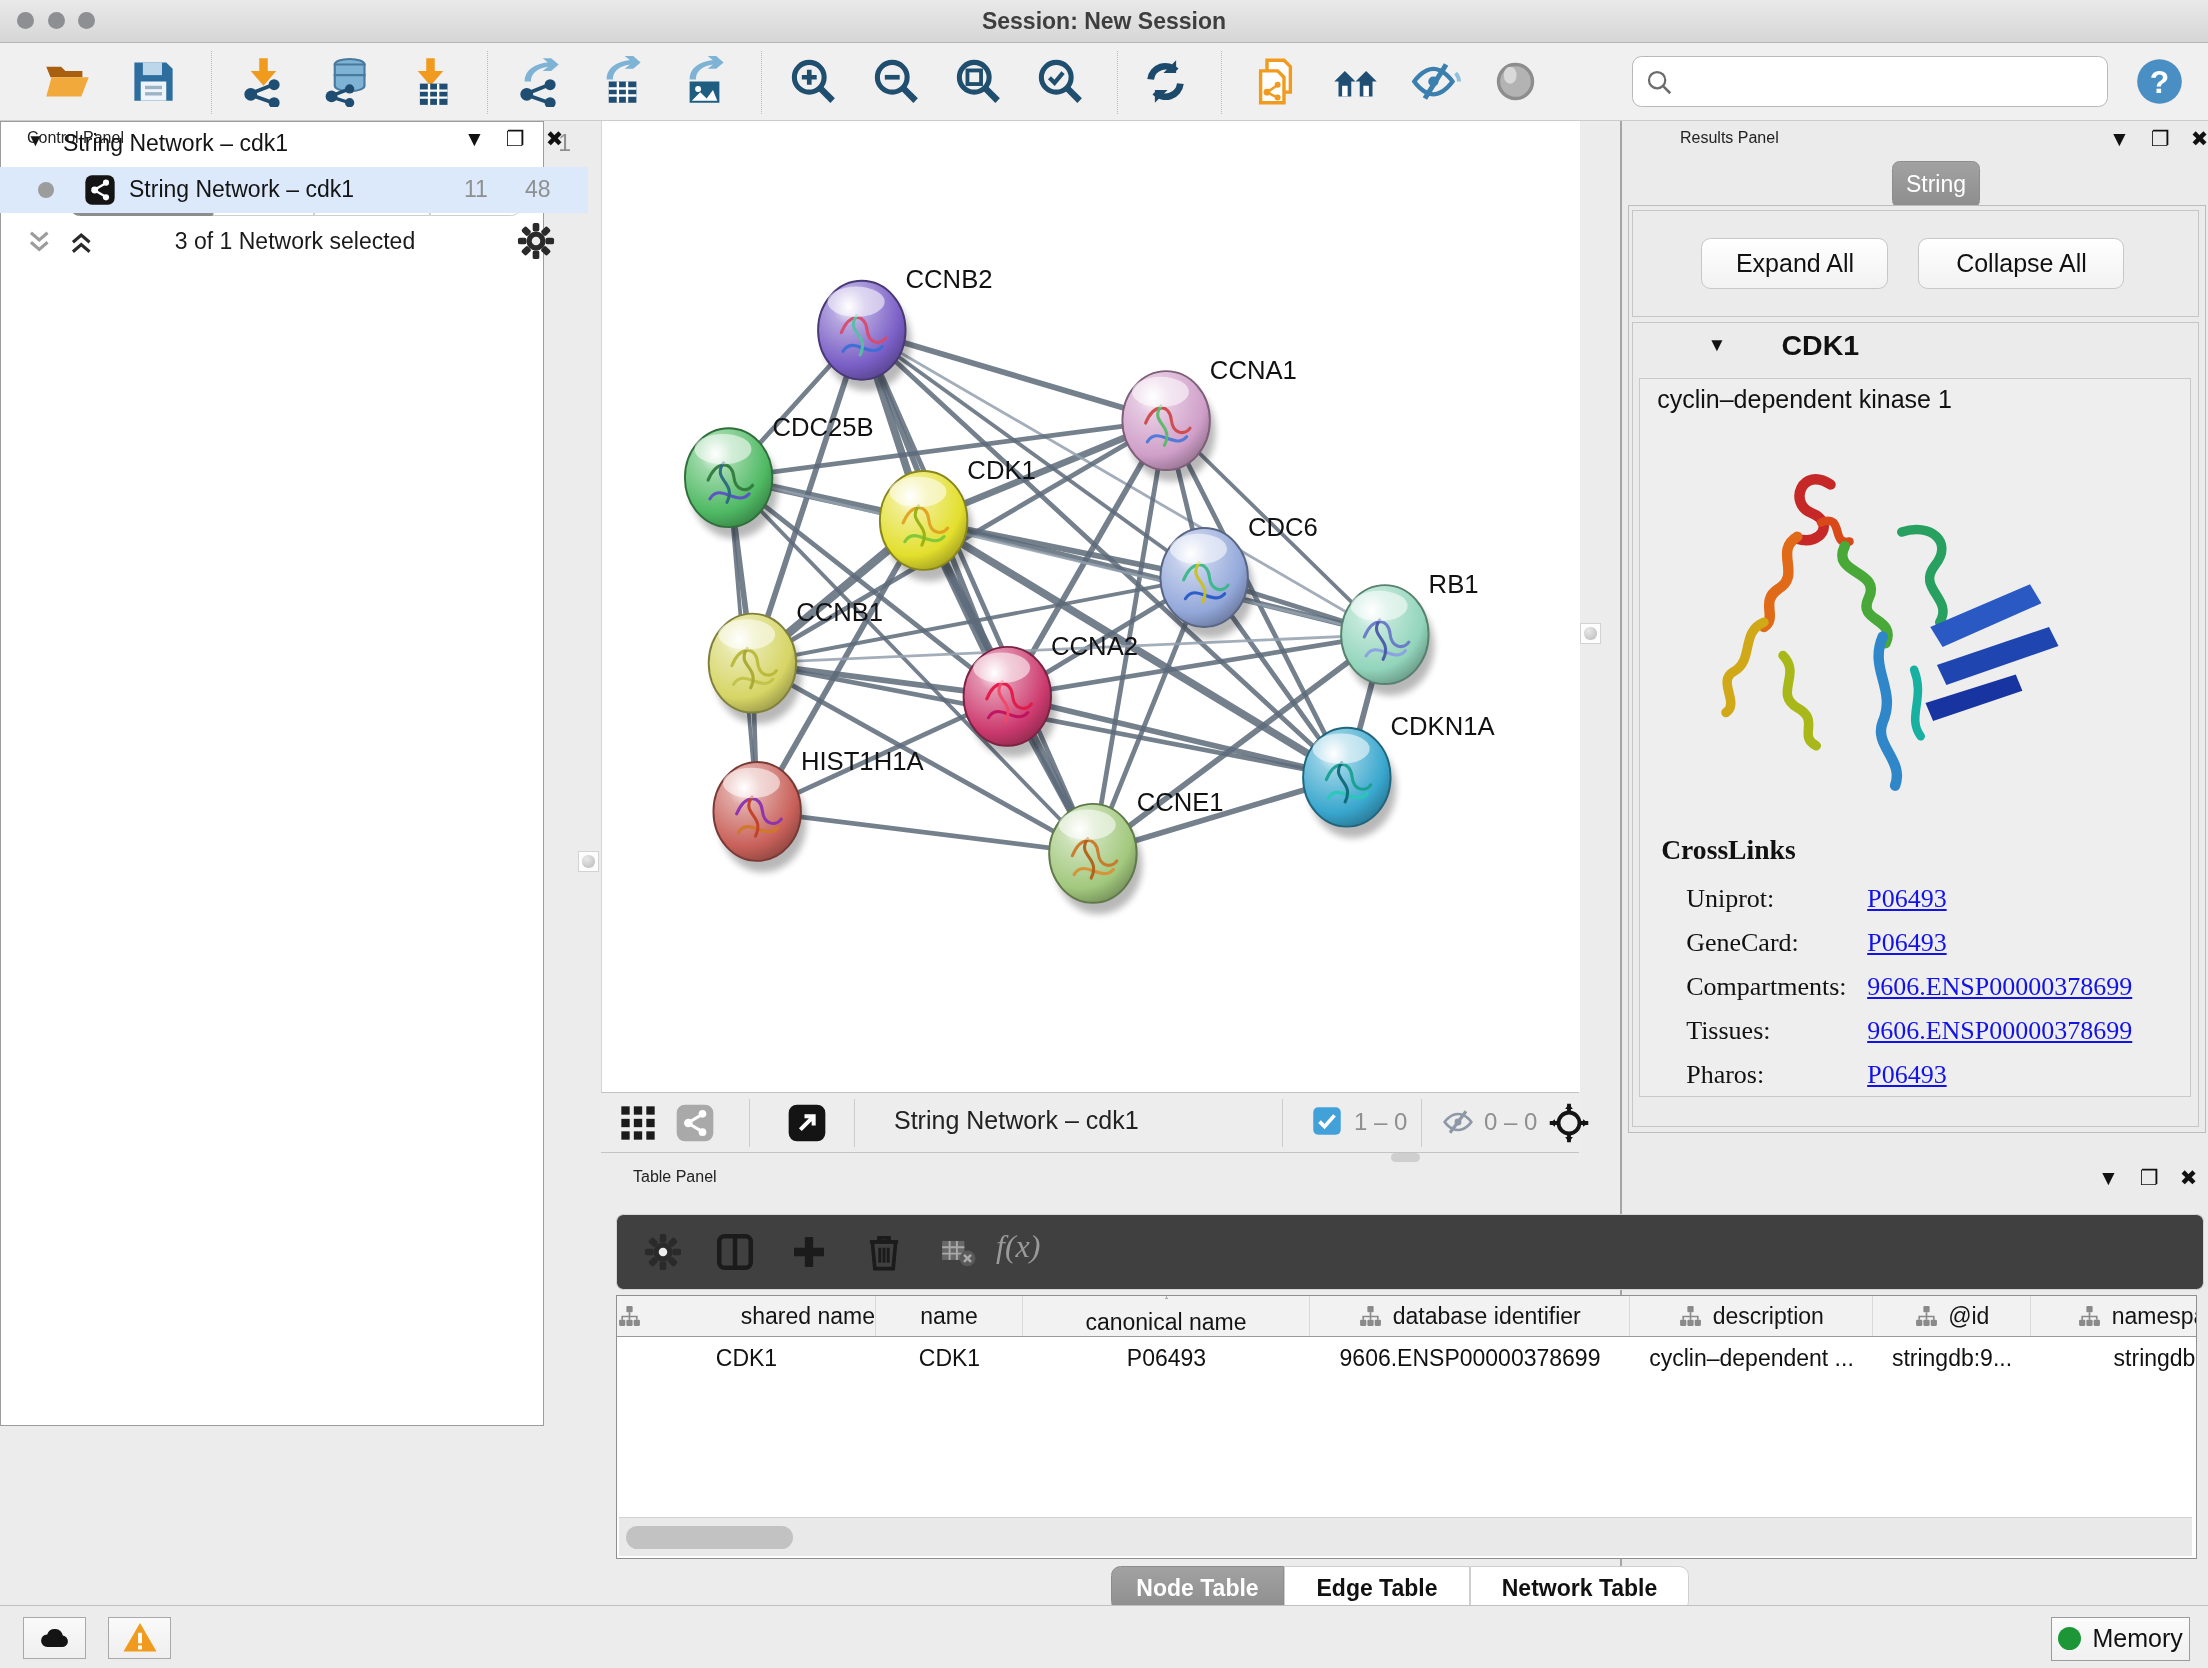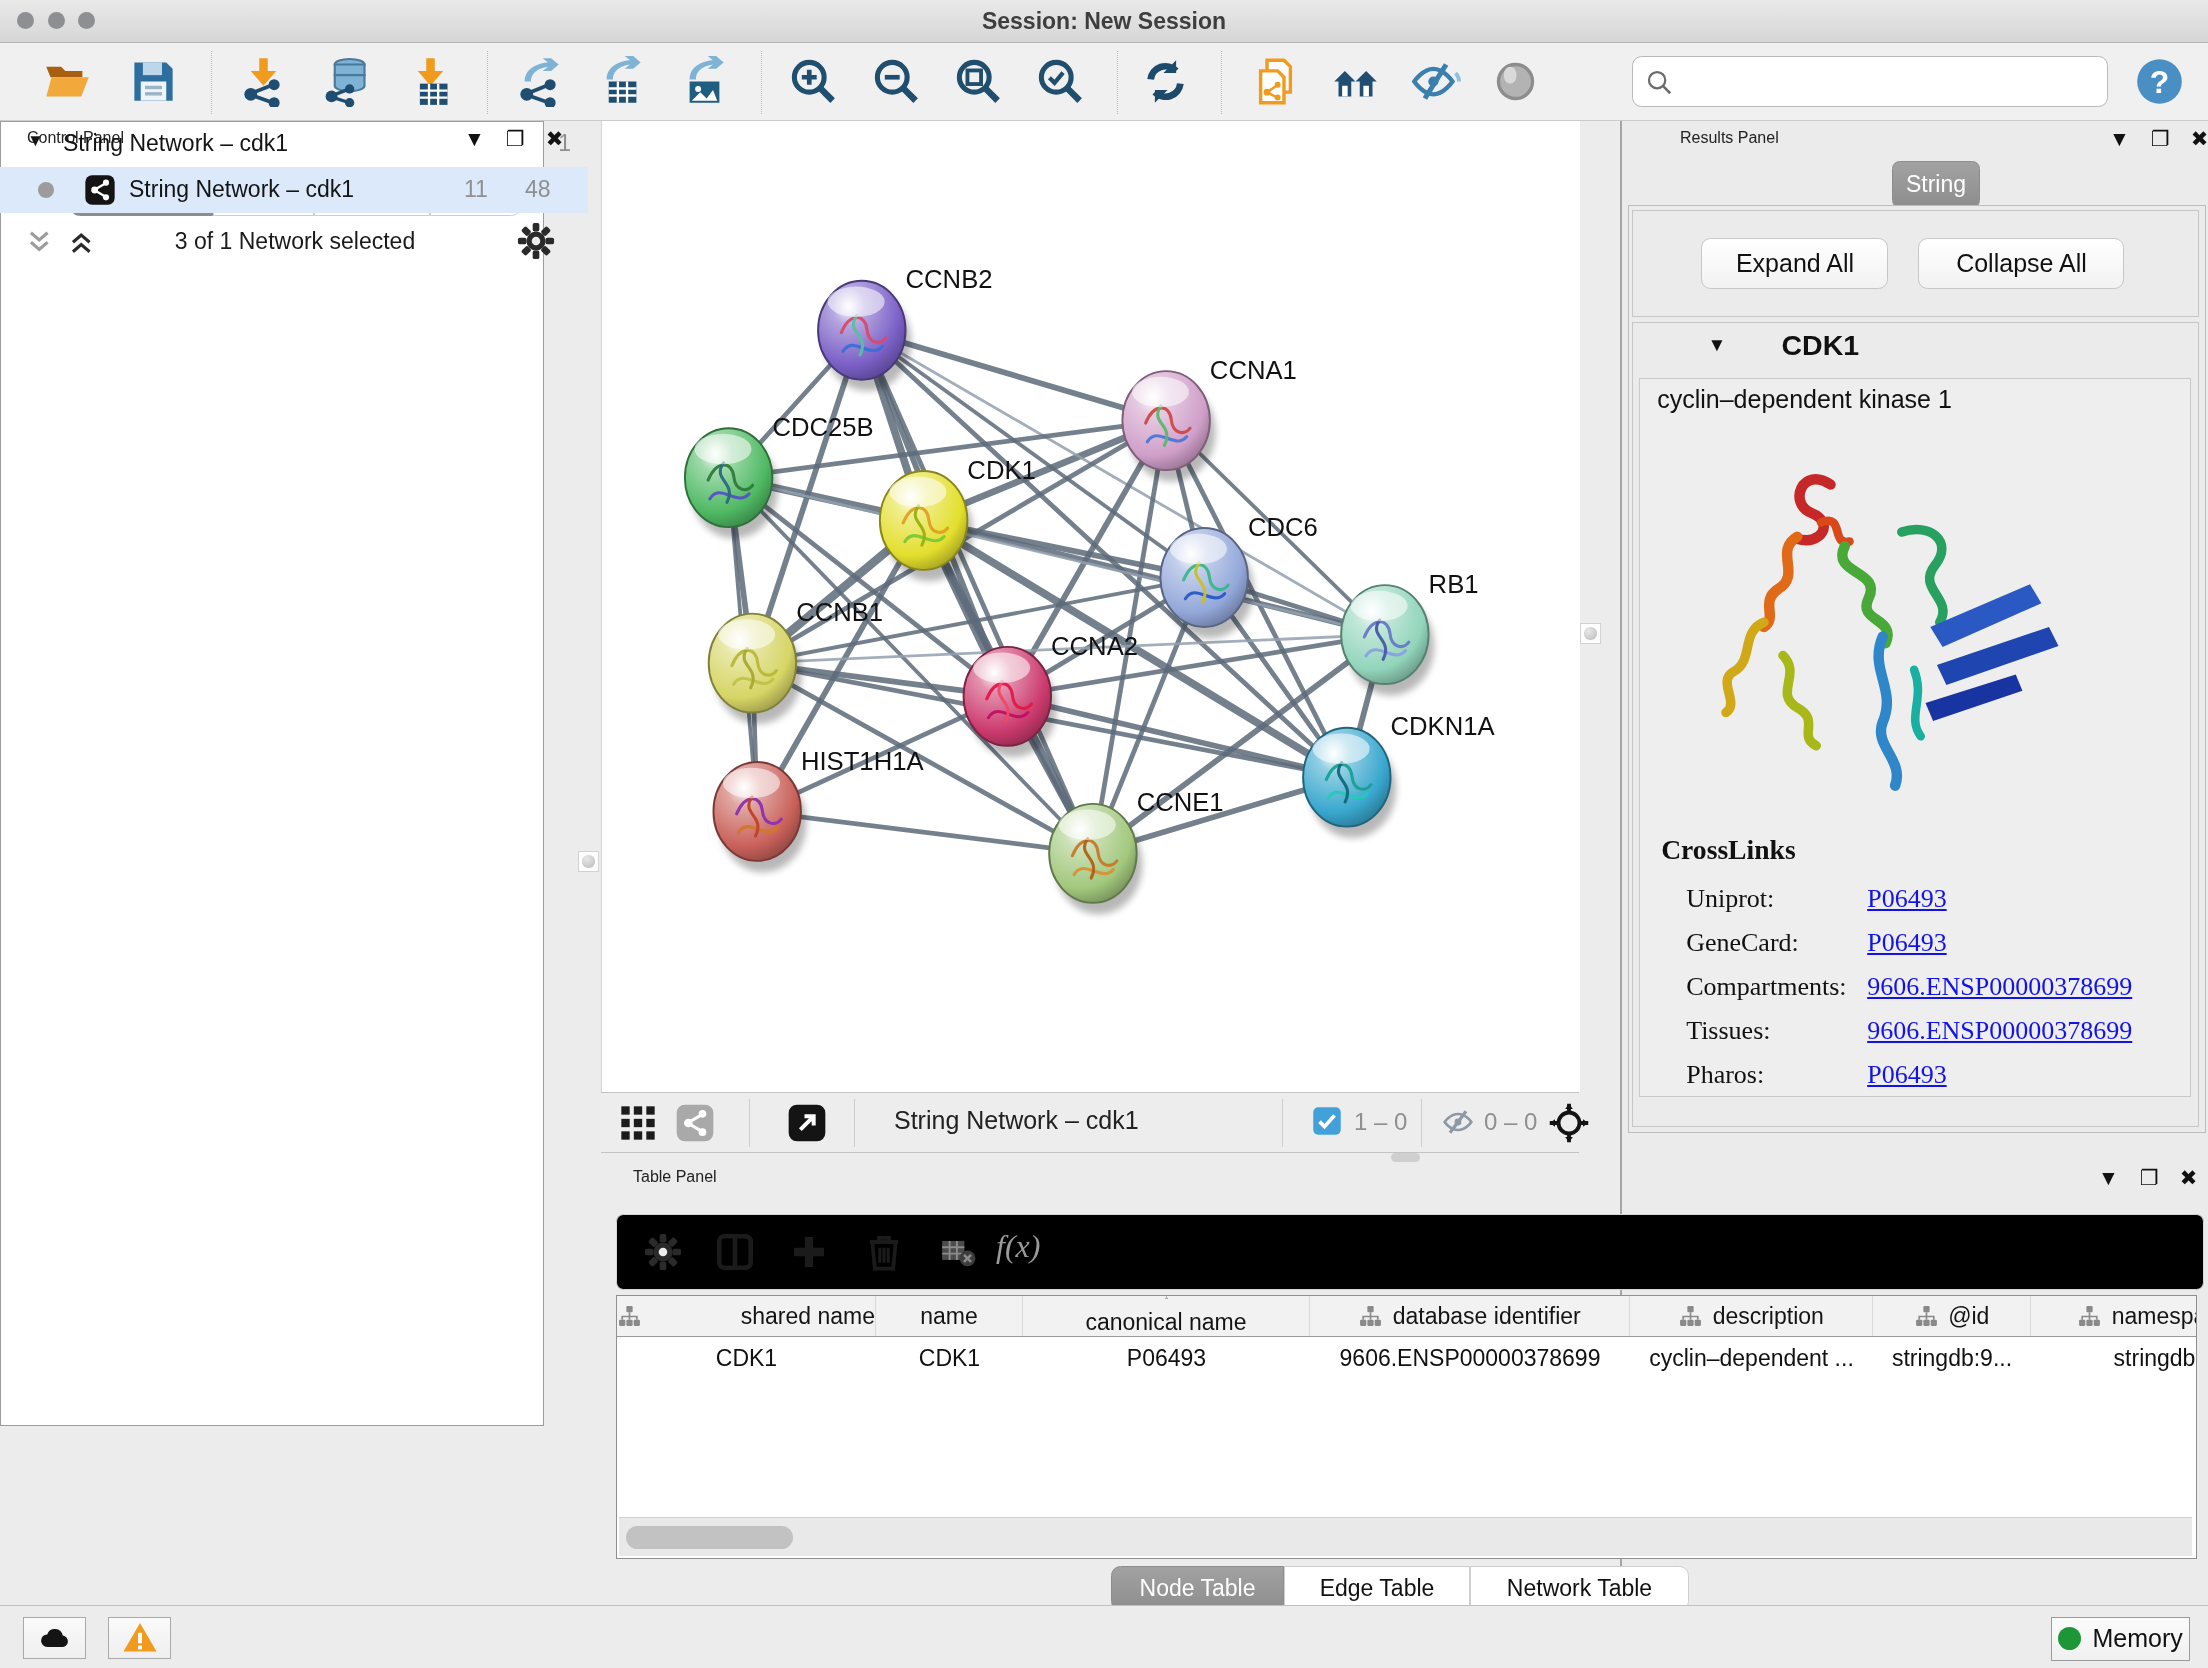--- a/index.html
+++ b/index.html
@@ -42,21 +42,21 @@
   .knob i{width:12.4px;height:12.4px;border-radius:50%;background:radial-gradient(circle at 35% 30%,#e8e8e8,#b9b9b9);display:block;}
   
   .results{left:1620px;top:121px;width:589px;height:1547px;background:#ebebeb;border-left:2.9px solid #a5a5a5;box-sizing:border-box;}
   .rbox{border:1.9px solid #bcbcbc;box-sizing:border-box;}
   .btn{background:linear-gradient(#ffffff,#f2f2f2);border:1px solid #c7c7c7;border-radius:9.5px;
        font-size:25px;color:#111;text-align:center;}
   .serif{font-family:"Liberation Serif",serif;}
   .xl-row{font-size:26px;color:#111;}
   .xl-row a{color:#1313e8;text-decoration:underline;}
   
-  .tp-toolbar{left:616px;top:1214px;width:1588px;height:76px;background:#000000;border:1px solid #d6d6d6;border-radius:7.6px;box-sizing:border-box;}
+  .tp-toolbar{left:616px;top:1214px;width:1588px;height:76px;background:#404040;border:1px solid #d6d6d6;border-radius:7.6px;box-sizing:border-box;}
   .tpbtn{top:9.5px;width:53px;height:55px;display:flex;align-items:center;justify-content:center;}
   .tablebox{left:616px;top:1295px;width:1581px;height:264px;background:#fff;border:1.9px solid #8f8f8f;box-sizing:border-box;overflow:hidden;}
   .thead{display:flex;height:40px;background:#f2f2f2;border-bottom:1.9px solid #9a9a9a;}
   .th{display:flex;align-items:center;justify-content:center;gap:9.5px;font-size:23px;color:#141414;
       border-right:1px solid #d9d9d9;box-sizing:border-box;flex:none;overflow:hidden;white-space:nowrap;}
   .trdata{display:flex;height:42px;background:#fff;}
   .td{display:flex;align-items:center;justify-content:center;font-size:23px;color:#111;flex:none;overflow:hidden;white-space:nowrap;}
   .hscroll{position:absolute;left:1.9px;bottom:1.9px;width:1573px;height:38px;background:#e9e9e9;border-top:1px solid #d2d2d2;}
   .hthumb{position:absolute;left:7.6px;top:7.6px;width:167px;height:23px;border-radius:11.4px;background:#c2c2c2;}
   .bt-tabs .tab{padding:7.6px 0 8.6px;}
@@ -800,21 +800,21 @@
       <div class="td" style="width: 287px;">P06493</div>
       <div class="td" style="width: 320px;">9606.ENSP00000378699</div>
       <div class="td" style="width: 243px;">cyclin–dependent ...</div>
       <div class="td" style="width: 158px;">stringdb:9...</div>
       <div class="td" style="width: 247px;">stringdb</div>
     </div>
   <div class="hscroll">
     <div class="hthumb"></div>
   </div>
 </div>
-<div class="abs bt-tabs" style="left:1111px;top:1566px;" id="bt-tabs"><span class="tab sel" style="width: 173px; border-radius: 9.5px 0px 0px 9.5px;">Node Table</span><span class="tab" style="width: 186px;">Edge Table</span><span class="tab" style="width: 219px; border-radius: 0px 9.5px 9.5px 0px;">Network Table</span></div>
+<div class="abs bt-tabs" style="left:1111px;top:1566px;font-weight:bold;" id="bt-tabs"><span class="tab sel" style="width: 173px; border-radius: 9.5px 0px 0px 9.5px;">Node Table</span><span class="tab" style="width: 186px;">Edge Table</span><span class="tab" style="width: 219px; border-radius: 0px 9.5px 9.5px 0px;">Network Table</span></div>
 
 <div class="abs statusbar">
   <div class="abs sbtn" style="left:23px">
     <svg viewBox="0 0 24 24" width="36" height="36">
         <path d="M7 18a4.2 4.2 0 0 1-.2-8.4 5.4 5.4 0 0 1 10.4.8 3.6 3.6 0 0 1-.8 7.6z" fill="#141414"></path>
       </svg>
     </div>
   <div class="abs sbtn" style="left:108px">
     <svg viewBox="0 0 24 24" width="36" height="36">
         <path d="M12 2L23 21H1z" fill="#f09a1e"></path>

